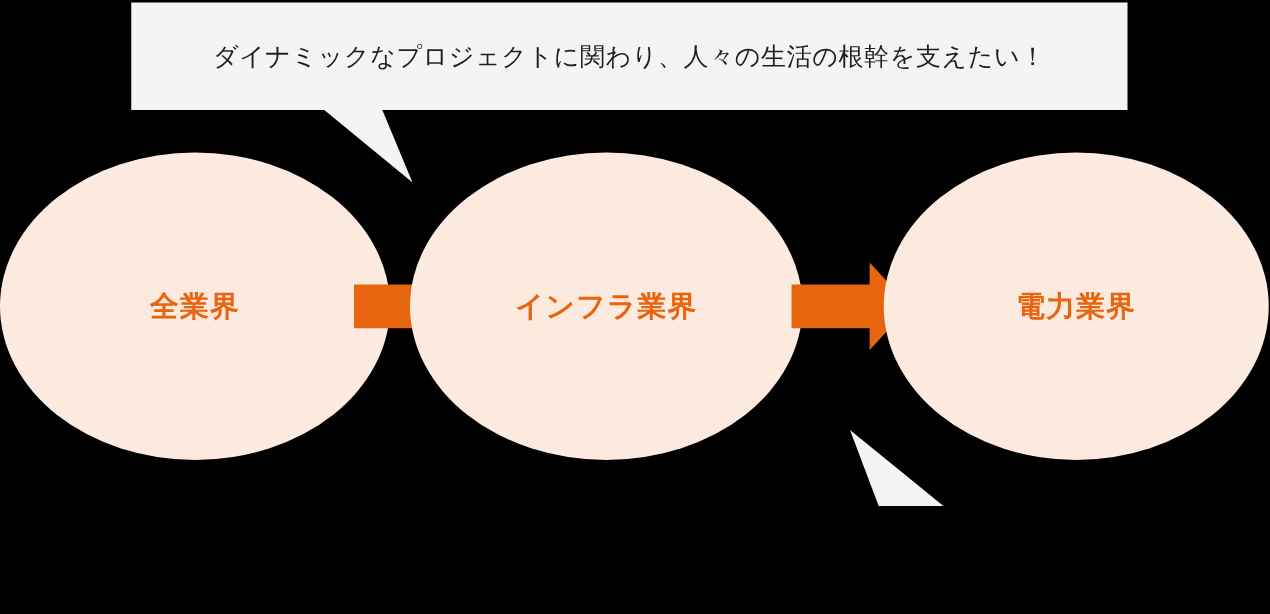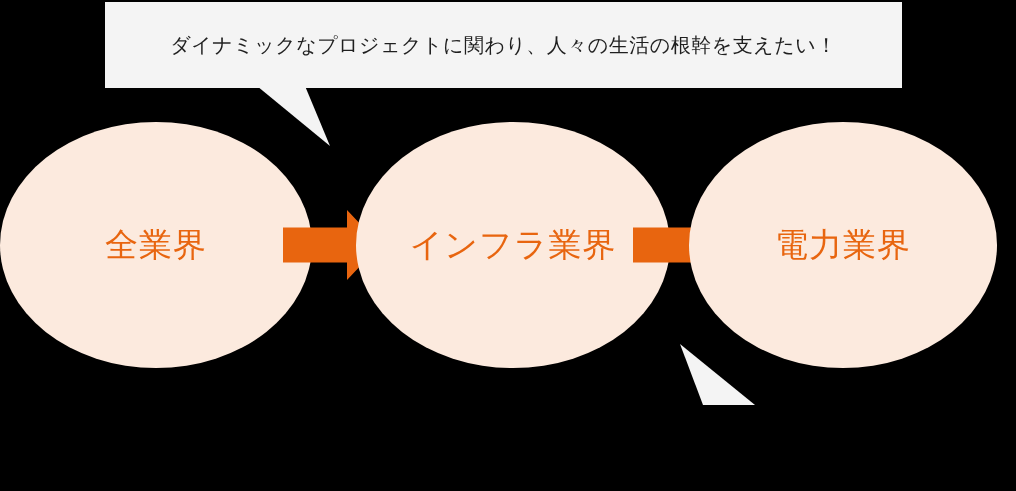--- a/index.html
+++ b/index.html
@@ -47,26 +47,26 @@
     position: absolute;
     top: 122px;
     height: 246px;
     border-radius: 50%;
     background: #fceade;
     display: flex;
     align-items: center;
     justify-content: center;
   }
   #ellipse-0 { left: 0px;   width: 312px; }
-  #ellipse-1 { left: 356px; width: 314px; }
-  #ellipse-2 { left: 689px; width: 308px; }
+  #ellipse-1 { left: 328px; width: 314px; }
+  #ellipse-2 { left: 707px; width: 308px; }
   .step-label {
     color: #e8650f;
-    font-size: 33px;
-    font-weight: normal;
+    font-size: 23px;
+    font-weight: bold;
     letter-spacing: 1px;
     white-space: nowrap;
   }
   .arrow {
     position: absolute;
     top: 210px;
     height: 70px;
     background: #e8650f;
     clip-path: polygon(0% 25%, 66% 25%, 66% 0%, 100% 50%, 66% 100%, 66% 75%, 0% 75%);
   }

